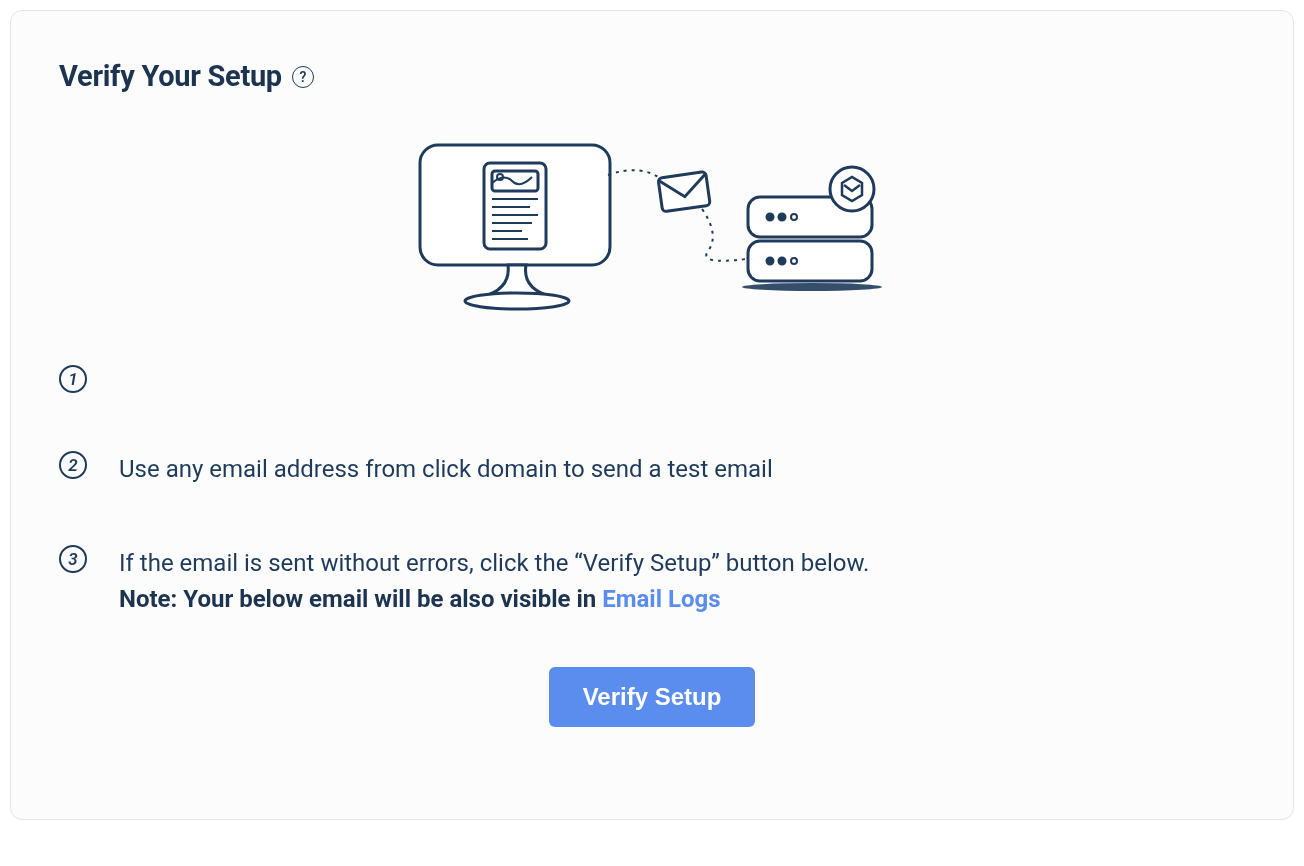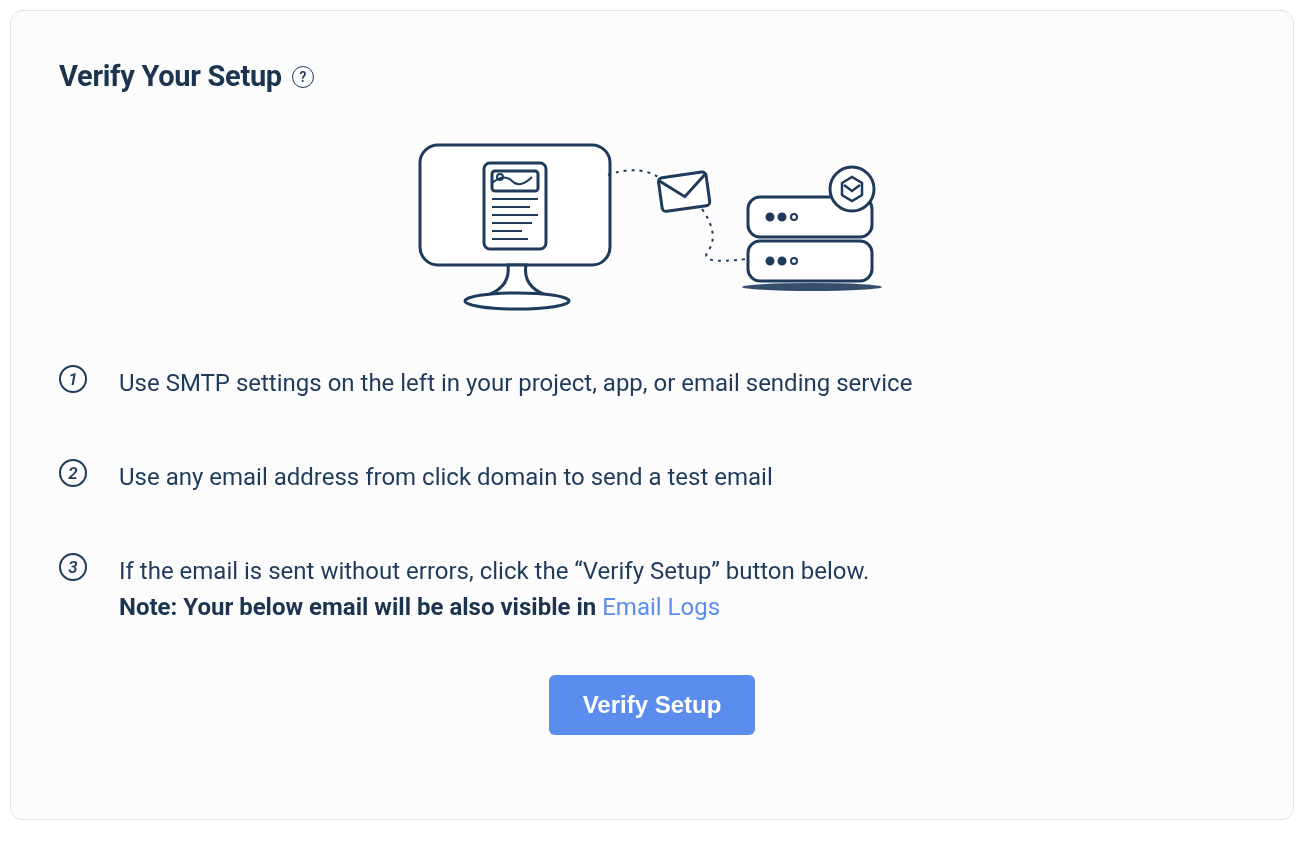--- a/index.html
+++ b/index.html
@@ -74,21 +74,21 @@
   .step-body p{margin:0;}
   .note-line{
     margin-top:22px;
     font-weight:700;
     color:var(--navy-dark);
     font-size:24px;
   }
   .note-line a{
     color:var(--link);
     text-decoration:none;
-    font-weight:400;
+    font-weight:700;
   }
   .cta-row{
     display:flex;justify-content:center;
     margin-top:50px;
   }
   .verify-btn{
     background:var(--btn);
     color:var(--btn-text);
     border:none;
     border-radius:6px;
@@ -150,23 +150,20 @@
           <circle cx="440" cy="50" r="22" fill="#ffffff"></circle>
           <path d="M430 44 L440 38 L450 44 L450 56 L440 62 L430 56 Z" fill="none" stroke-width="2.5"></path>
           <path d="M432 46 L440 52 L448 46" fill="none" stroke-width="2.5"></path>
         </g>
       </svg>
     </div>
 
     <div class="steps">
       <div class="step">
         <div class="step-num">1</div>
-        <div class="step-body">
-          <p>Use SMTP settings on the left in your project, app, or email sending service</p>
-        </div>
       </div>
 
       <div class="step">
         <div class="step-num">2</div>
         <div class="step-body">
           <p>Use any email address from click domain to send a test email</p>
         </div>
       </div>
 
       <div class="step">

